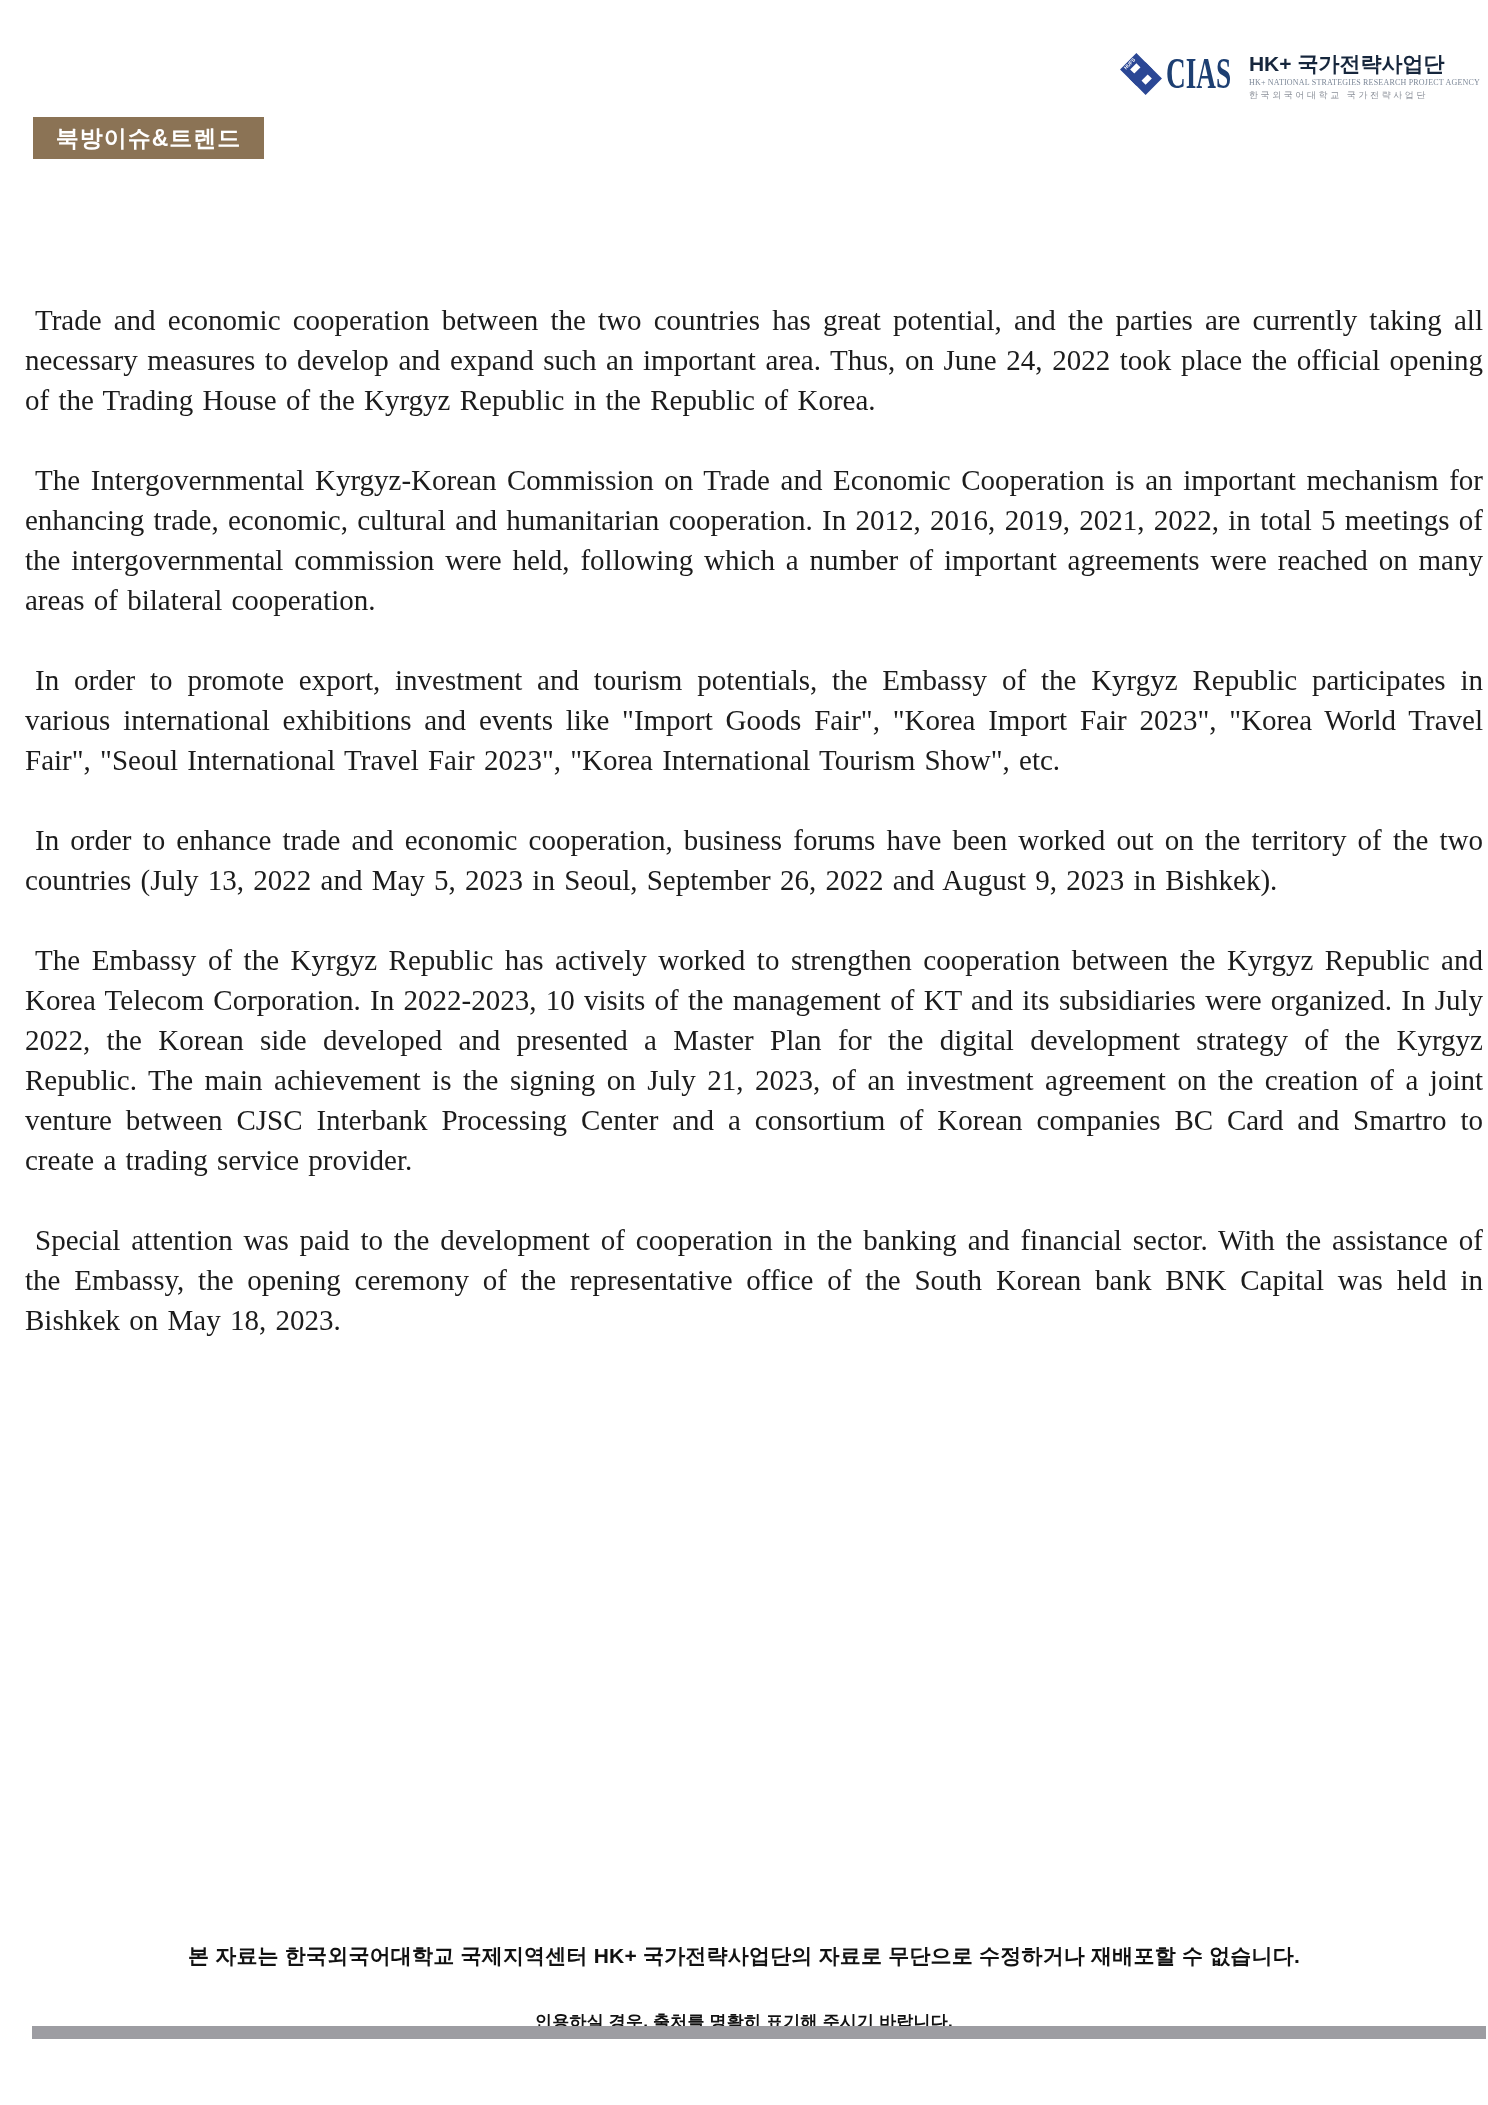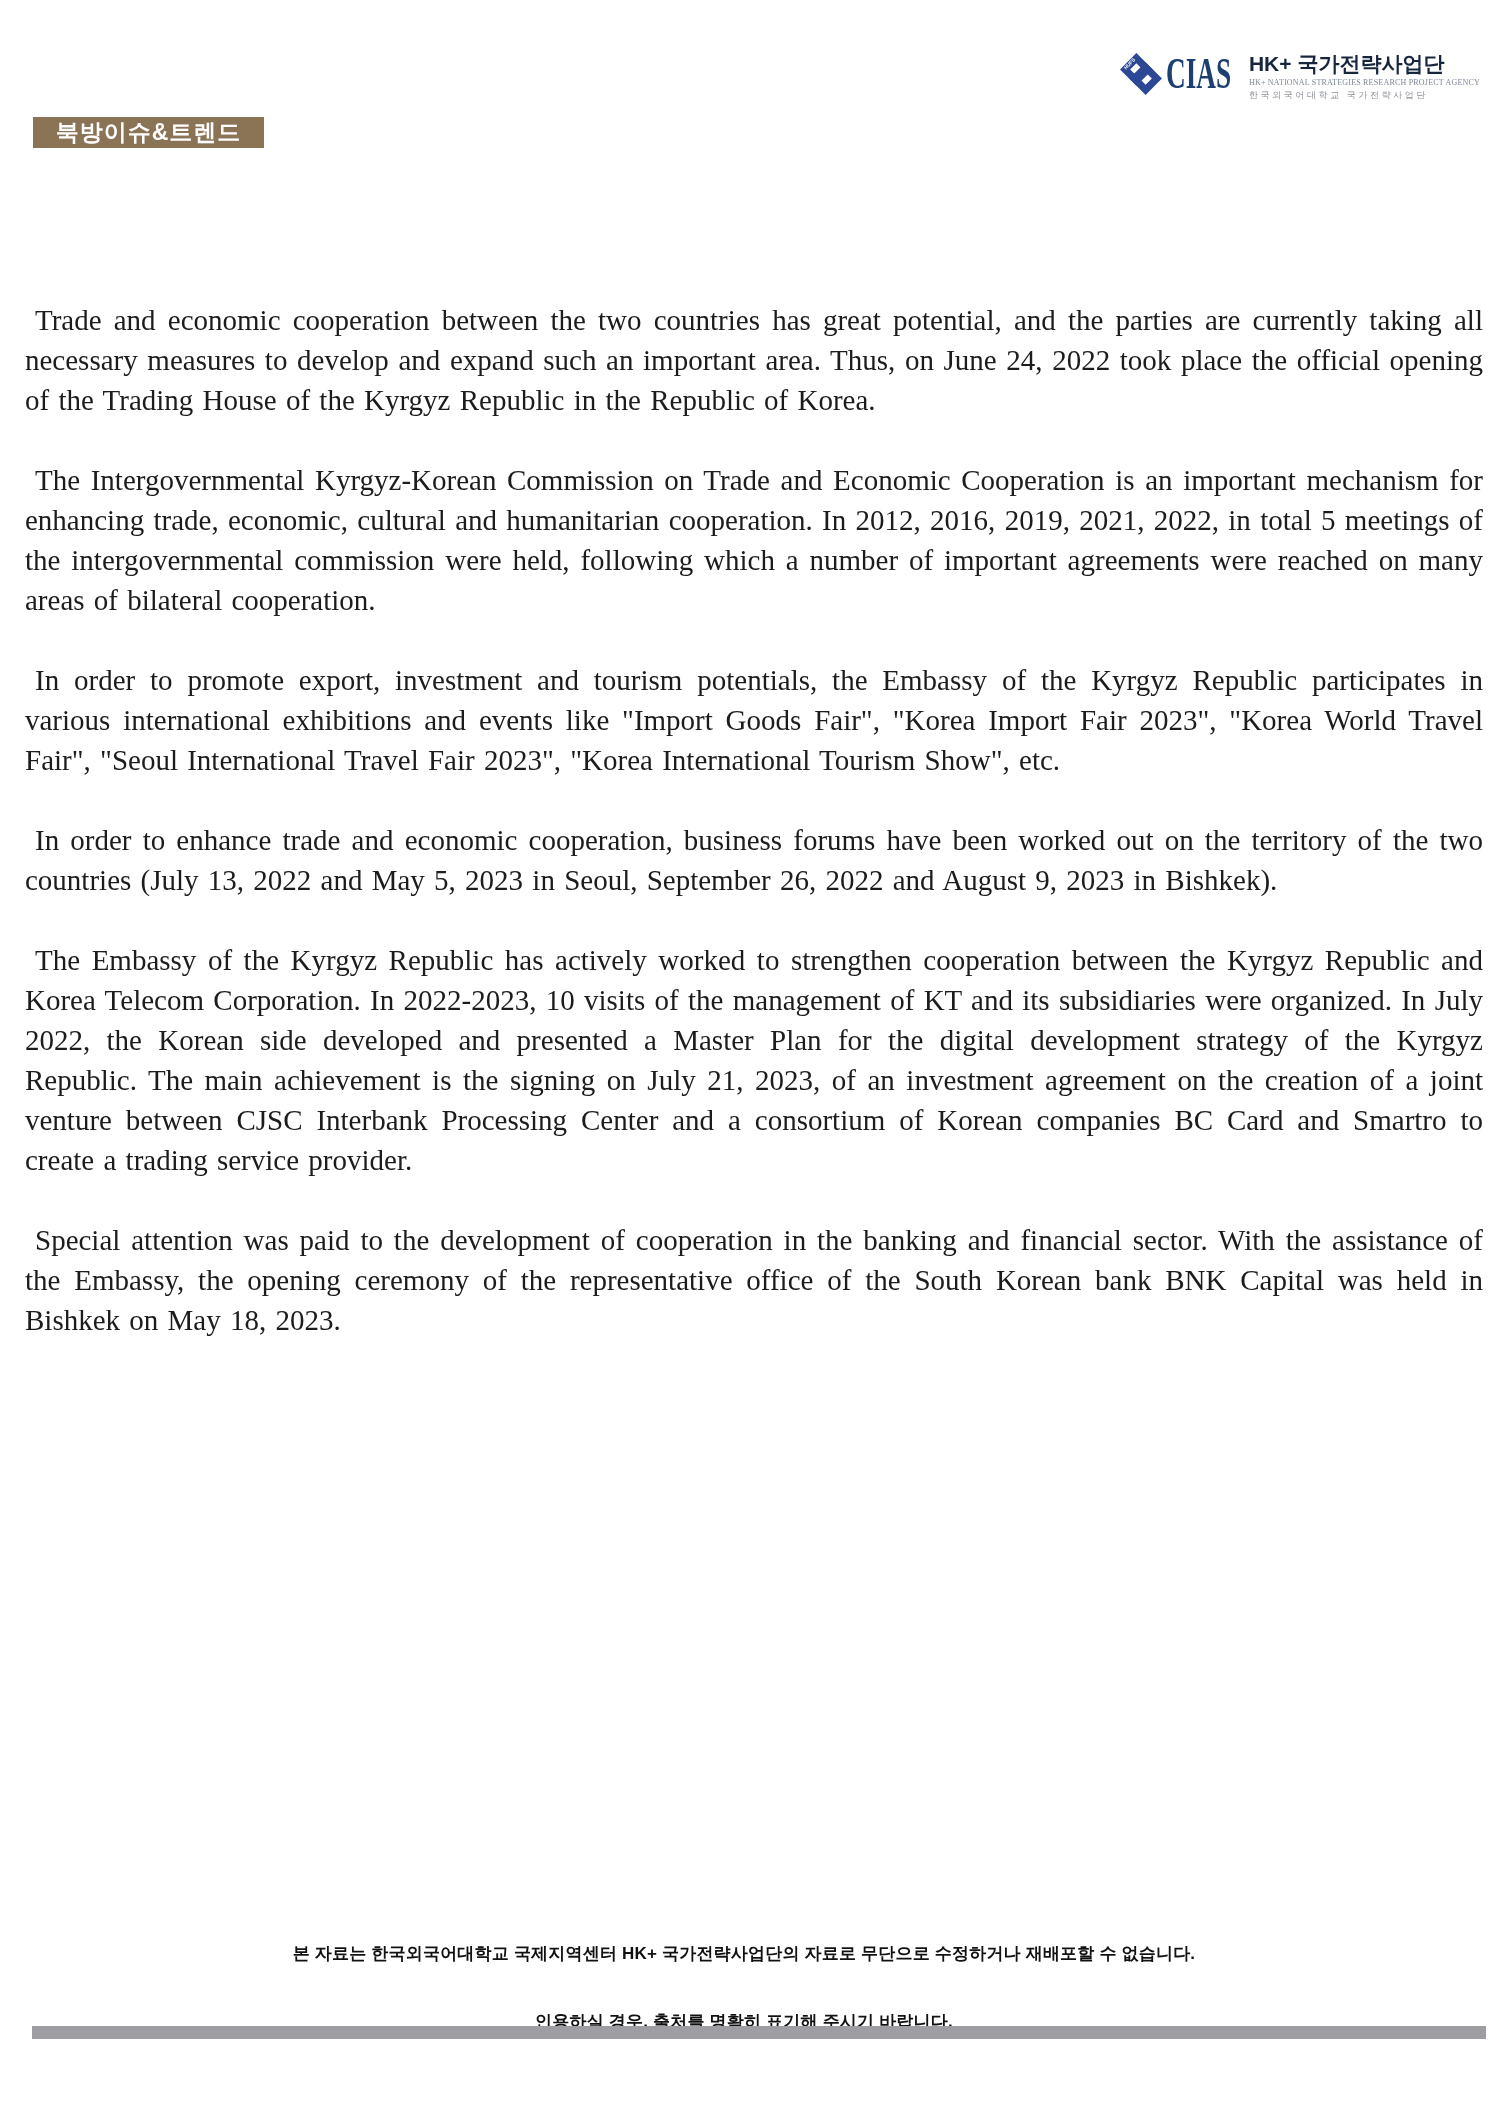--- a/index.html
+++ b/index.html
@@ -58,21 +58,20 @@
   }
 
   
   .band {
     position: absolute;
     top: 117px;
     left: 33px;
     width: 1431px;
     height: 42px;
     display: flex;
-    flex-direction: column;
   }
   .band-left {
     width: 231px;
     background: #8b7355;
     color: #ffffff;
     display: flex;
     align-items: center;
     justify-content: center;
     font-size: 23px;
     font-weight: bold;
@@ -105,21 +104,21 @@
     word-spacing: 2px;
   }
   .body-text p { margin: 0 0 40px 0; text-indent: 10px; }
 
   
   .footer-line1 {
     position: absolute;
     top: 1942px;
     left: 0; right: 0;
     text-align: center;
-    font-size: 17px;
+    font-size: 21px;
     font-weight: bold;
     color: #111111;
     letter-spacing: 0.2px;
   }
   .footer-line2 {
     position: absolute;
     top: 1998px;
     left: 0; right: 0;
     text-align: center;
     font-size: 17px;

